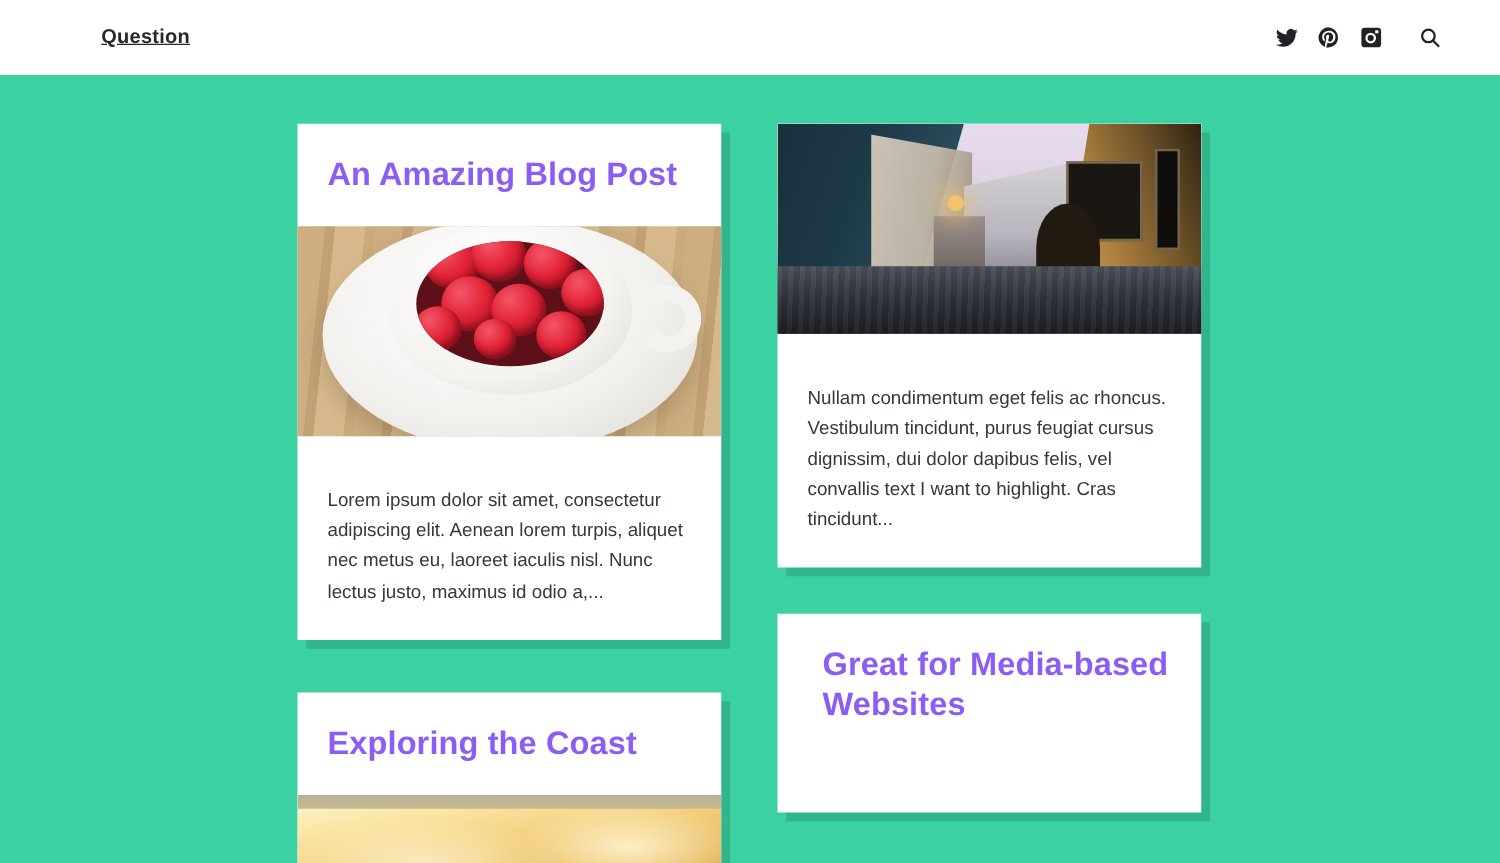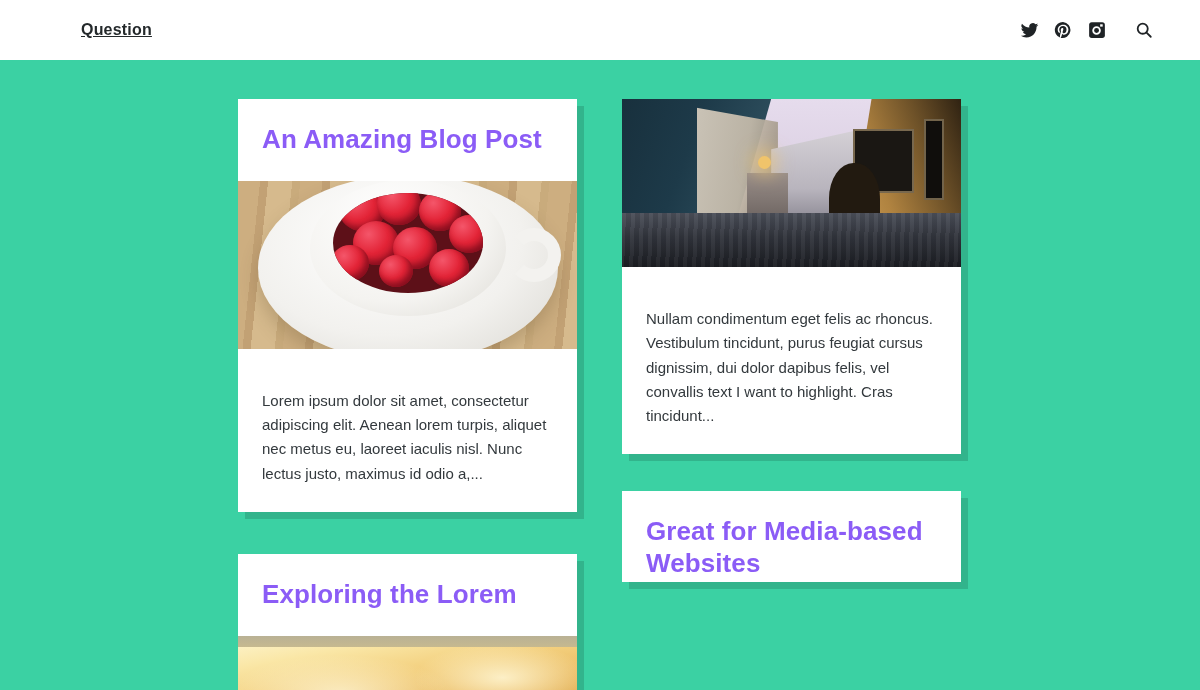--- a/index.html
+++ b/index.html
@@ -287,21 +287,21 @@
           <span class="berry b6"></span>
           <span class="berry b7"></span>
           <span class="berry b8"></span>
           <span class="berry b9"></span>
         </div>
       </div>
       <p class="card-body">Lorem ipsum dolor sit amet, consectetur adipiscing elit. Aenean lorem turpis, aliquet nec metus eu, laoreet iaculis nisl. Nunc lectus justo, maximus id odio a,...</p>
     </article>
 
     <article class="card clip-bottom" style="height:160px;">
-      <h2 class="card-title">Exploring the Lorem</h2>
+      <h2 class="card-title">Exploring the Coast</h2>
       <div class="card-media img-sand" style="height:80px;">
         <div class="sand-strip"></div>
       </div>
     </article>
 
   </div>
 
   <div class="col col-right">
 
     <article class="card">
@@ -314,19 +314,19 @@
         </div>
         <div class="st-win w1"></div>
         <div class="st-win w2"></div>
         <div class="st-arch"></div>
         <div class="st-lamp"></div>
         <div class="st-road"></div>
       </div>
       <p class="card-body">Nullam condimentum eget felis ac rhoncus. Vestibulum tincidunt, purus feugiat cursus dignissim, dui dolor dapibus felis, vel convallis text I want to highlight. Cras tincidunt...</p>
     </article>
 
-    <article class="card clip-bottom" style="height:91px;">
+    <article class="card clip-bottom" style="height:159px;padding-left:12px;">
       <h2 class="card-title">Great for Media-based Websites</h2>
     </article>
 
   </div>
 
 </main>
 
 </body></html>

